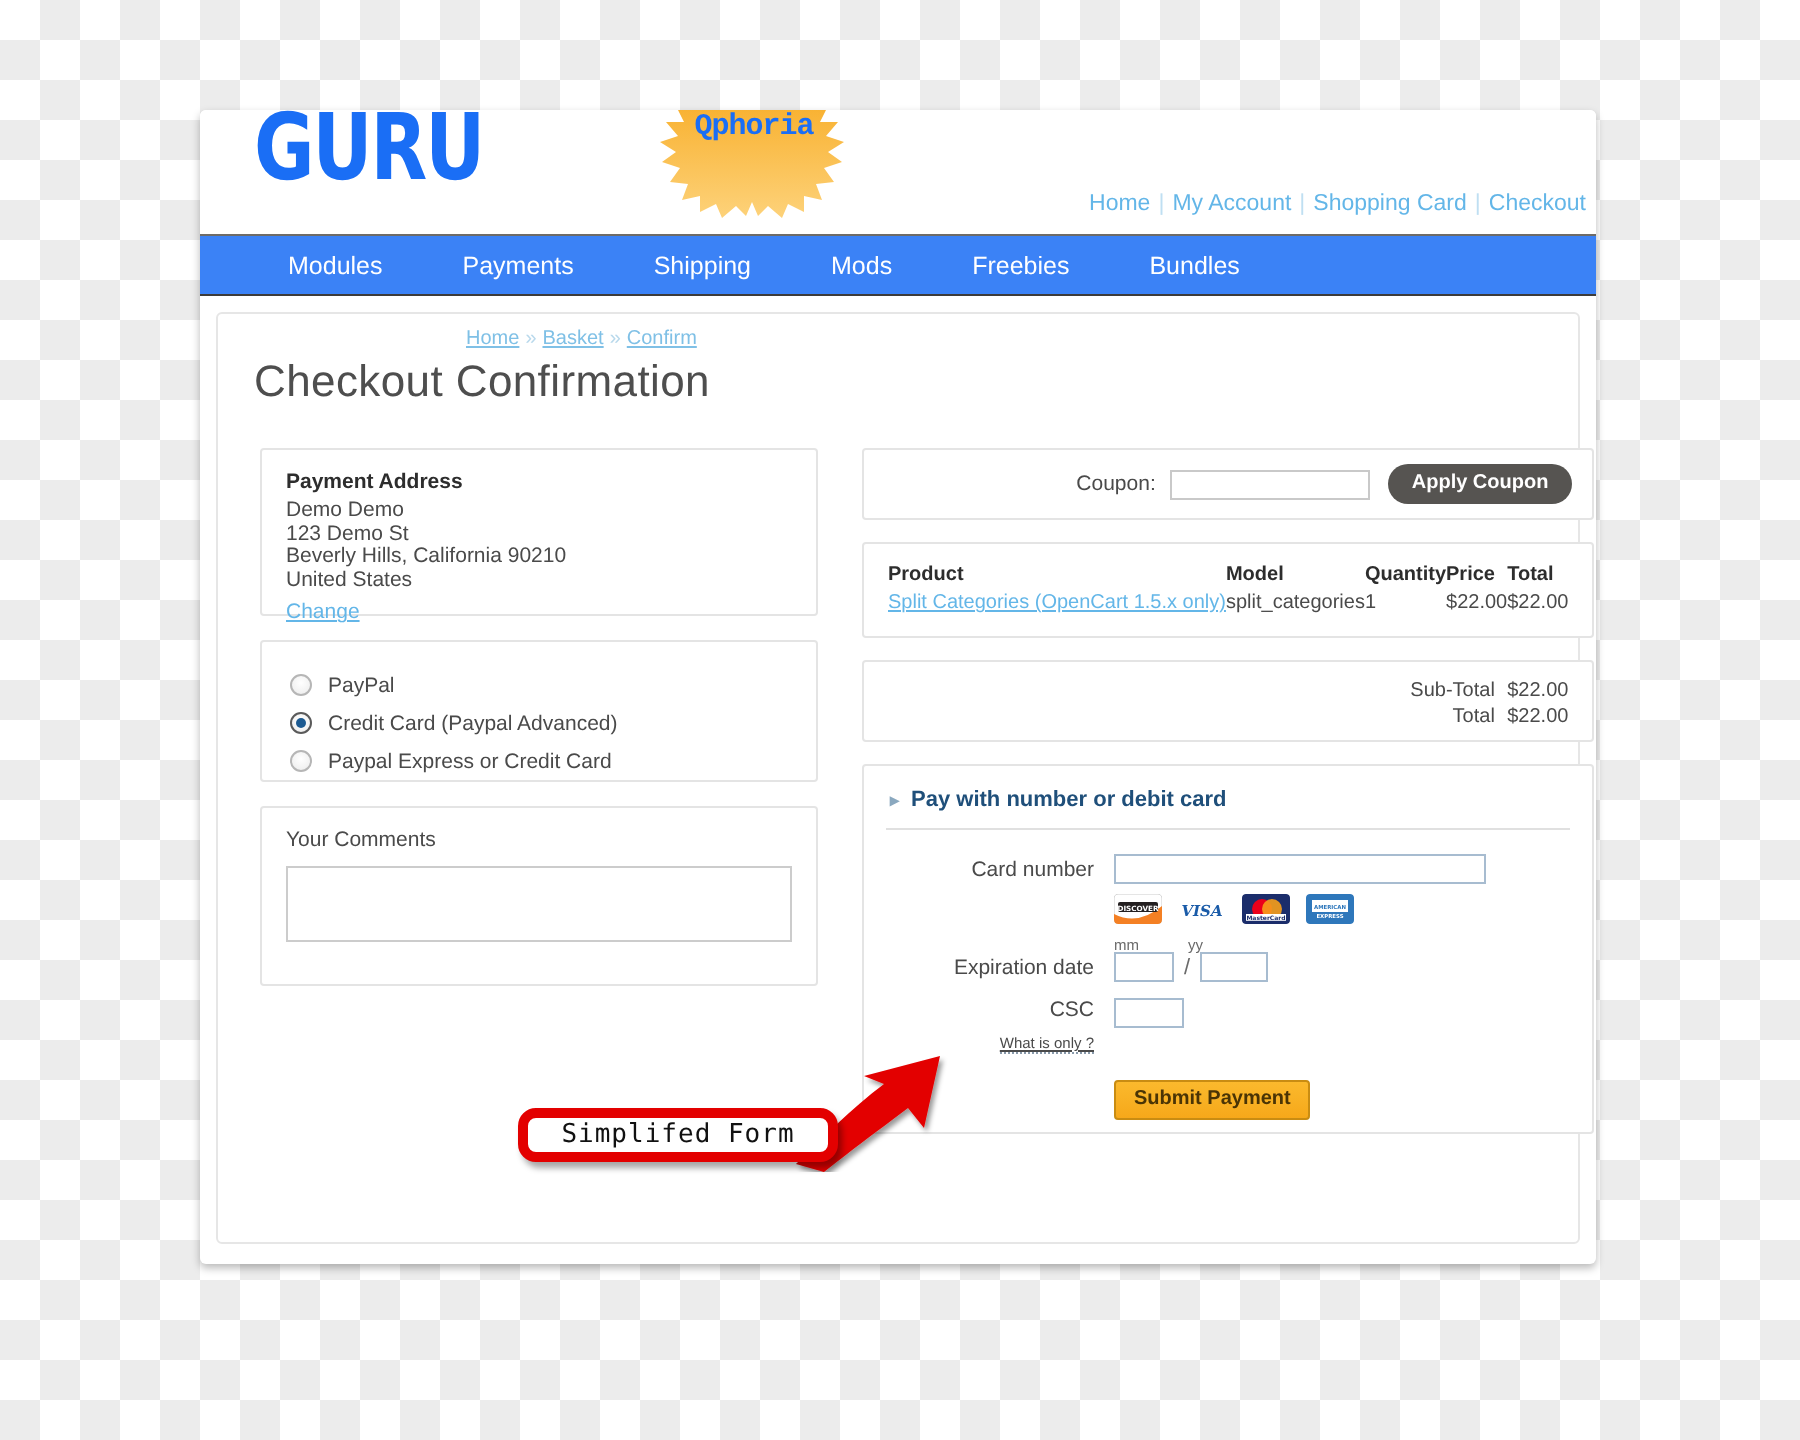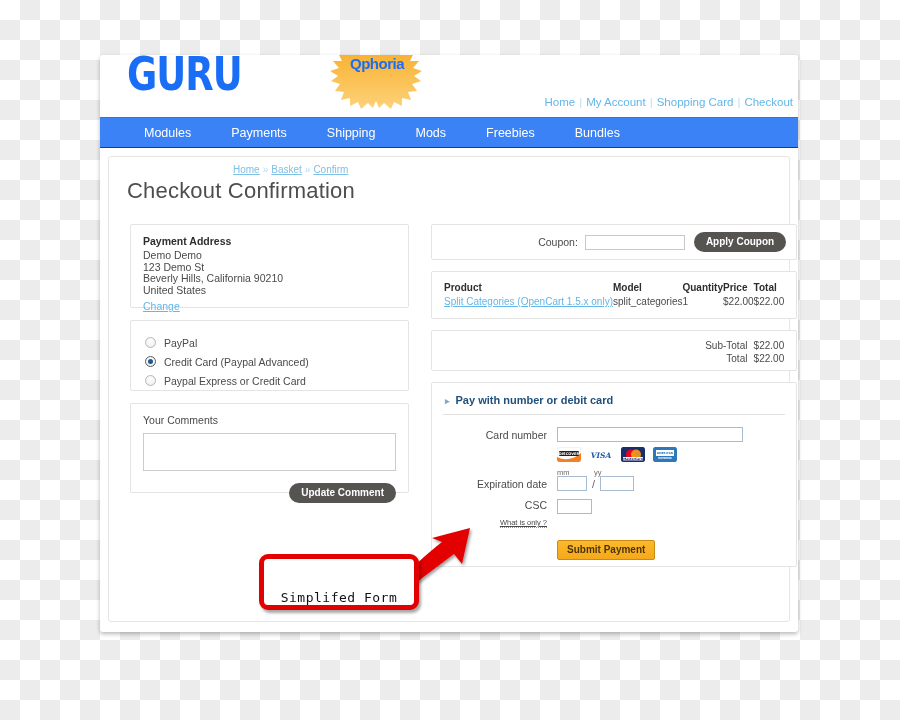--- a/index.html
+++ b/index.html
@@ -59,21 +59,21 @@
     width: 96px;
     height: 72px;
   }
   .starburst-wrap svg { display:block; }
   .starburst-label {
     position: absolute;
     left: 12px;
     top: 18px;
     width: 74px;
     text-align: center;
-    font-family: Liberation Sans, sans-serif;
+    font-family: Liberation Mono, monospace;
     font-weight: bold;
     font-size: 15px;
     color: #1a6ef5;
     letter-spacing: -0.5px;
   }
   .top-links {
     position: absolute;
     right: 1px;
     top: 41px;
     font-size: 11.5px;
@@ -283,27 +283,27 @@
     cursor: pointer;
   }
   .submit-row { padding: 10px 0 0 114px; }
 
   
   .callout {
     position: absolute;
     left: 259px;
     top: 554px;
     width: 160px;
-    height: 56px;
+    height: 27px;
     background: #ffffff;
     border: 5px solid #e30000;
     border-radius: 9px;
     box-shadow: 2px 3px 3px rgba(0,0,0,0.35);
     display: flex;
-    align-items: flex-end;
+    align-items: center;
     justify-content: center;
     box-sizing: border-box;
     z-index: 20;
   }
   .callout-text {
     font-family: "DejaVu Sans Mono", monospace;
     font-size: 13px;
     color: #111111;
     letter-spacing: 0.5px;
     white-space: nowrap;
@@ -382,23 +382,20 @@
           </div>
           <div class="pm-row">
             <span class="radio"></span>
             <span class="pm-label">Paypal Express or Credit Card</span>
           </div>
         </div>
 
         <div class="panel cm-panel">
           <div class="cm-title">Your Comments</div>
           <textarea class="cm-box" placeholder="" style=""></textarea>
-          <div class="cm-btn-row">
-            <button class="btn-dark">Update Comment</button>
-          </div>
         </div>
 
       </div>
 
       <div class="col-right">
 
         <div class="panel coupon-panel">
           <span class="coupon-label">Coupon:</span>
           <input class="coupon-input" type="text" placeholder="" style="">
           <button class="btn-dark">Apply Coupon</button>

